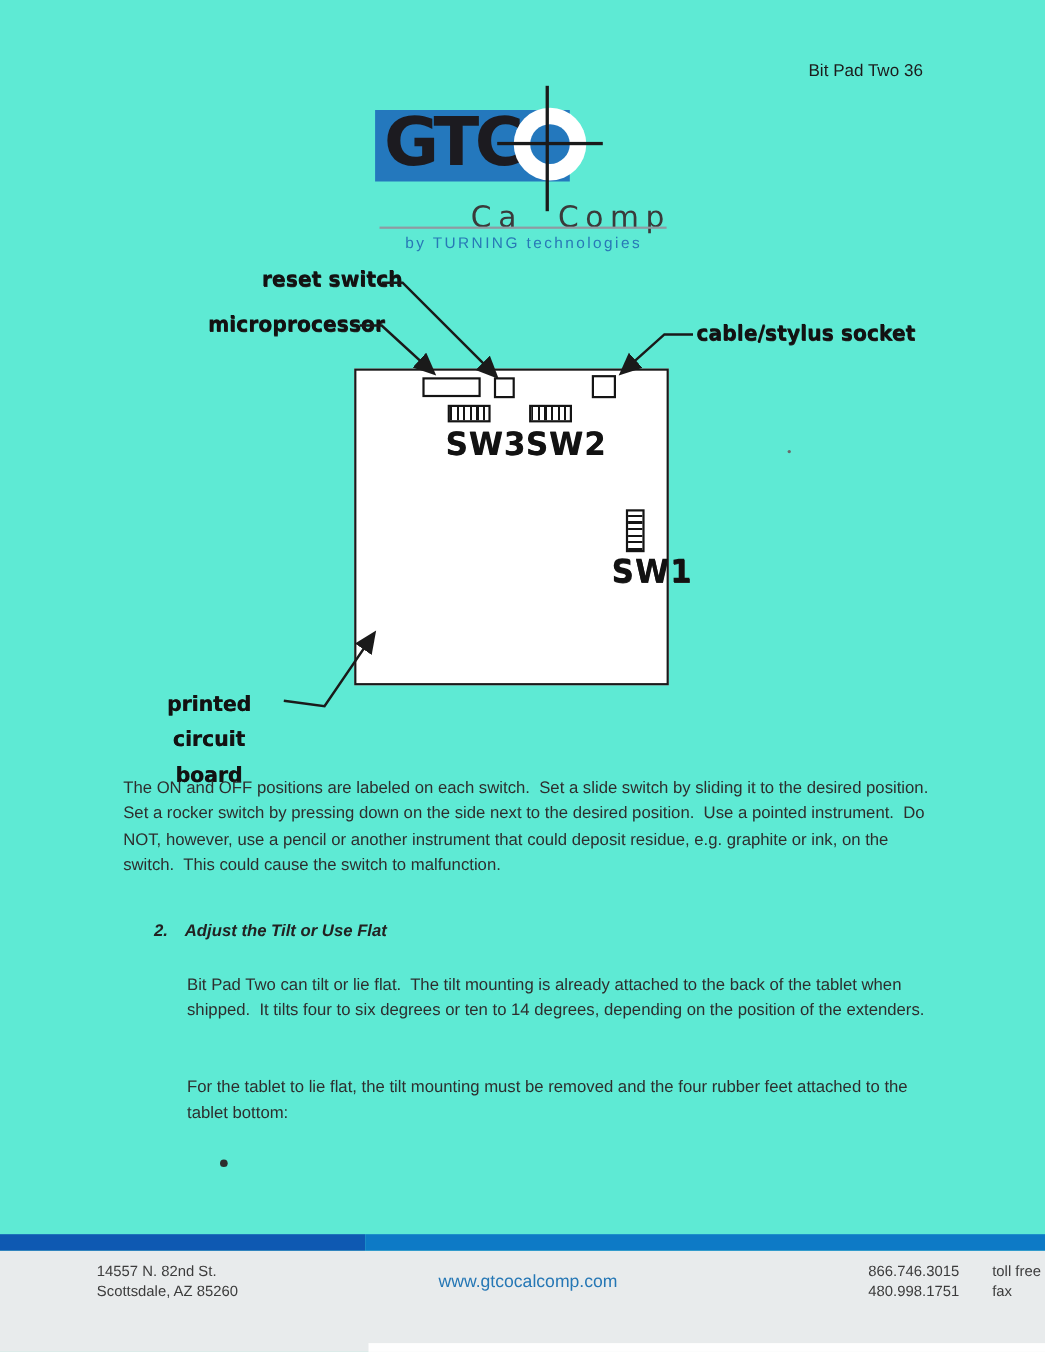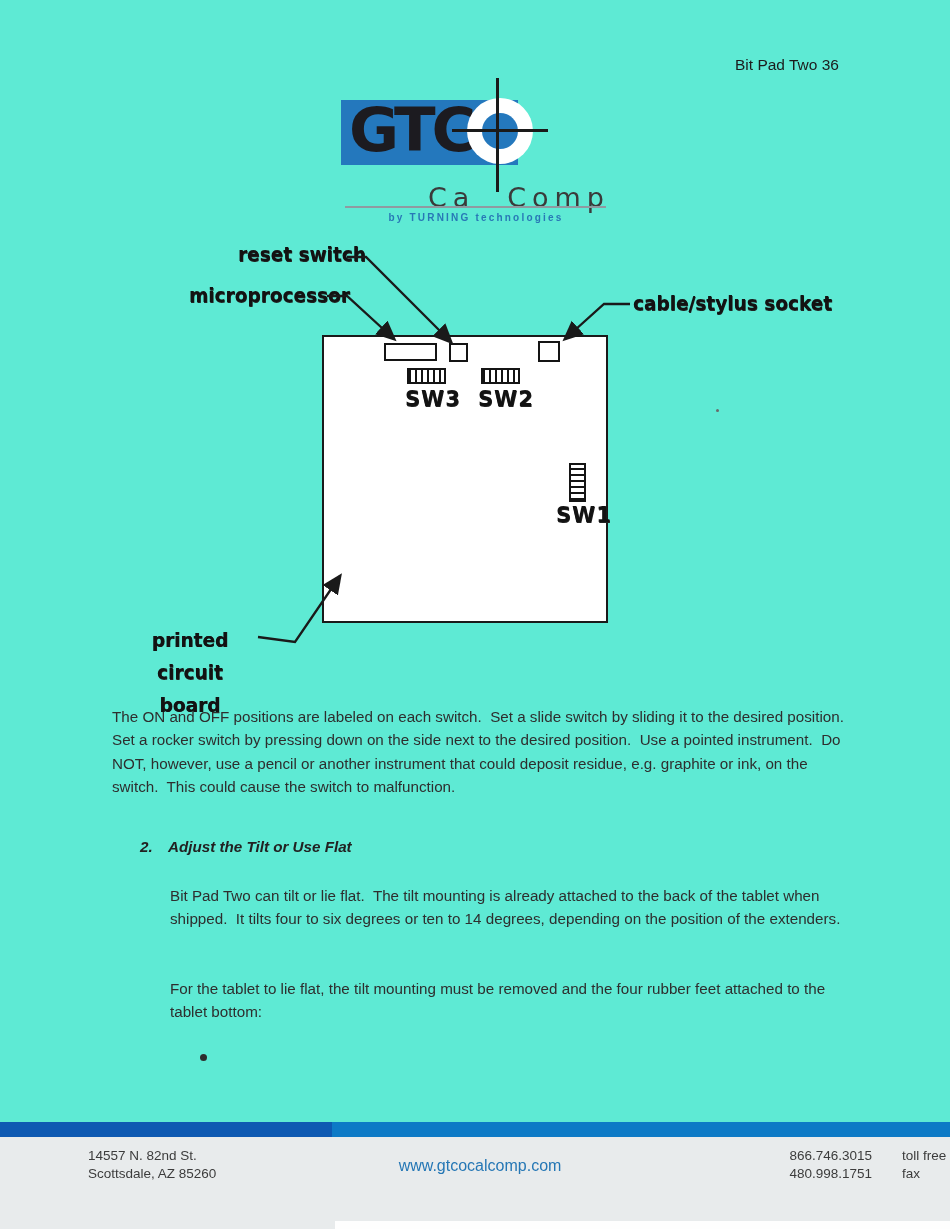--- a/index.html
+++ b/index.html
@@ -43,37 +43,37 @@
   .cross-h { left: 452px; top: 129px; width: 96px; height: 3px; background: #1a1a1a; }
   .logo-calcomp {
     left: 428px; top: 163px; width: 182px;
     display: flex; justify-content: space-between;
     font-size: 27px; letter-spacing: 6px; color: #3a3a3a;
     font-family: "DejaVu Sans", sans-serif; font-weight: 400; margin-top: 19px;
   }
   .logo-rule { left: 345px; top: 206px; width: 261px; height: 2px; background: #8f9aa1; }
   .logo-tagline {
     left: 340px; top: 212px; width: 272px; text-align: center;
-    font-size: 10px; letter-spacing: 2.2px; color: #2878b6; font-weight: 700;
+    font-size: 14px; letter-spacing: 2.2px; color: #2878b6; font-weight: 400;
   }
 
   
   .scan-label {
     font-family: "DejaVu Sans", sans-serif;
     font-weight: 700; font-size: 18.5px; color: #121212;
     transform: scaleY(1.04);
     text-shadow: 0.4px 0.4px 0 #222;
     white-space: nowrap;
   }
   .lbl-reset  { left: 238px; top: 244px; }
   .lbl-micro  { left: 189px; top: 285px; }
   .lbl-cursor { left: 633px; top: 293px; }
   .lbl-pcb    { left: 124px; top: 626px; width: 132px; white-space: normal;
                 text-align: center; line-height: 31px; }
-  .lbl-sw     { font-size: 21px; letter-spacing: 1px; text-align: center; }
+  .lbl-sw     { font-size: 28px; letter-spacing: 1px; text-align: center; }
   .lbl-sw3 { left: 405px; top: 387px; }
   .lbl-sw2 { left: 478px; top: 387px; }
   .lbl-sw1 { left: 556px; top: 503px; }
 
   .pcb-outline {
     left: 322px; top: 335px; width: 286px; height: 288px;
     border: 2.4px solid #1a1a1a; background: #ffffff;
   }
   .comp { border: 2.4px solid #141414; background: #ffffff; }
   .comp-micro  { left: 384px; top: 343px; width: 53px; height: 18px; }

